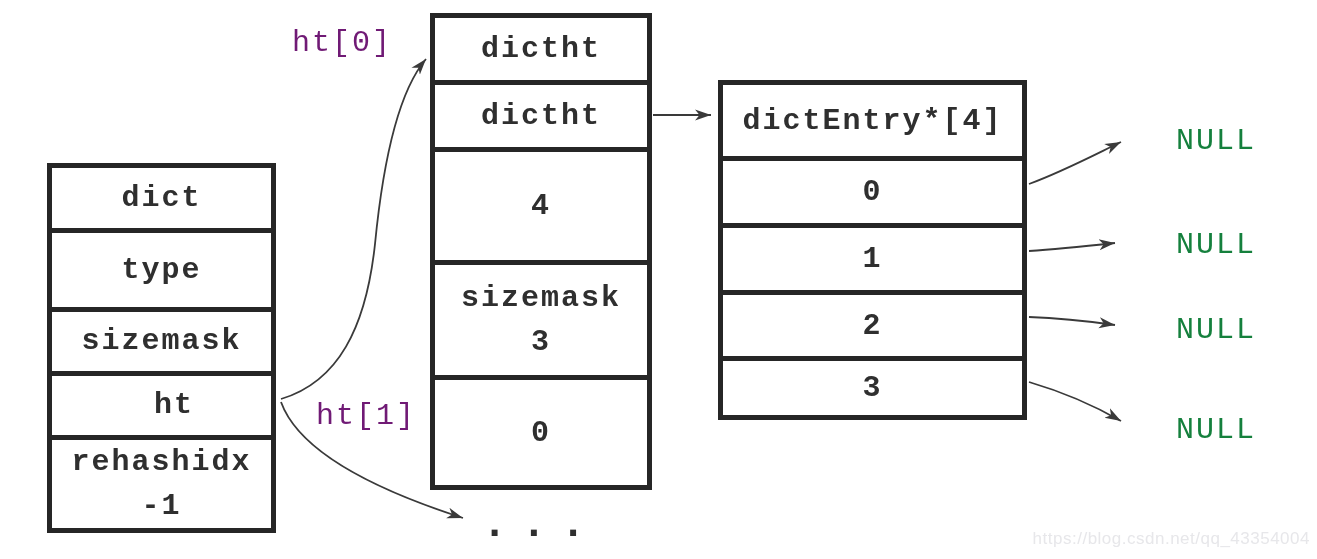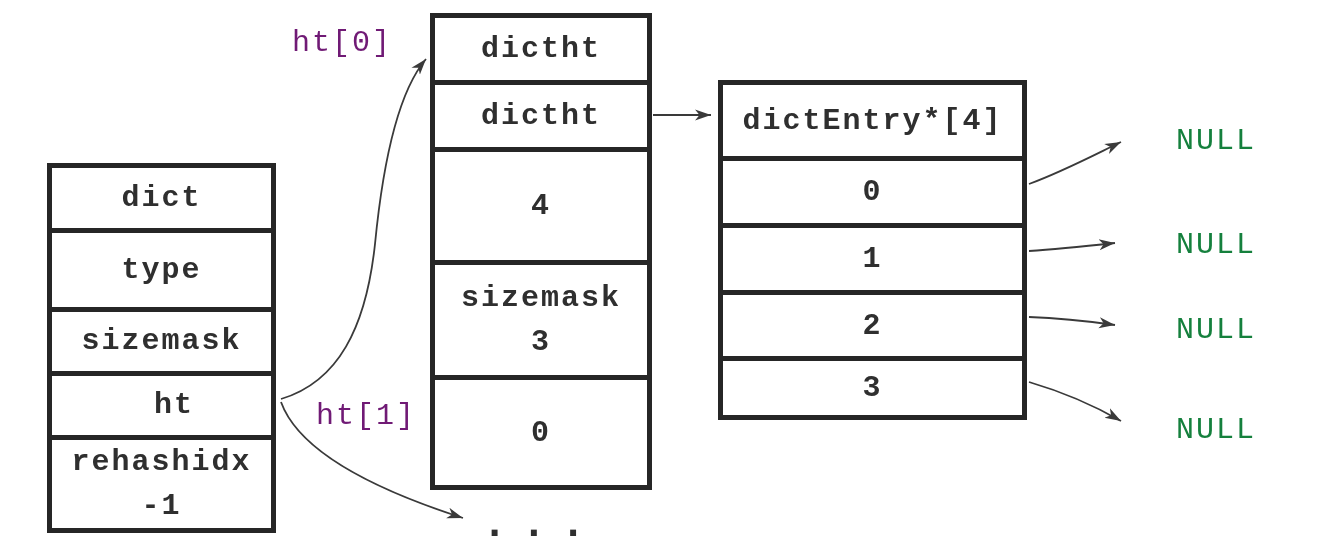--- a/index.html
+++ b/index.html
@@ -193,14 +193,15 @@
   <div class="ptr-label" id="label-ht0">ht[0]</div>
   <div class="ptr-label" id="label-ht1">ht[1]</div>
 
   <div id="ellipsis">...</div>
 
   <div class="null-label" id="null-0">NULL</div>
   <div class="null-label" id="null-1">NULL</div>
   <div class="null-label" id="null-2">NULL</div>
   <div class="null-label" id="null-3">NULL</div>
 
+  <div id="watermark">https://blog.csdn.net/qq_43354004</div>
 
 </div>
 
 </body></html>

